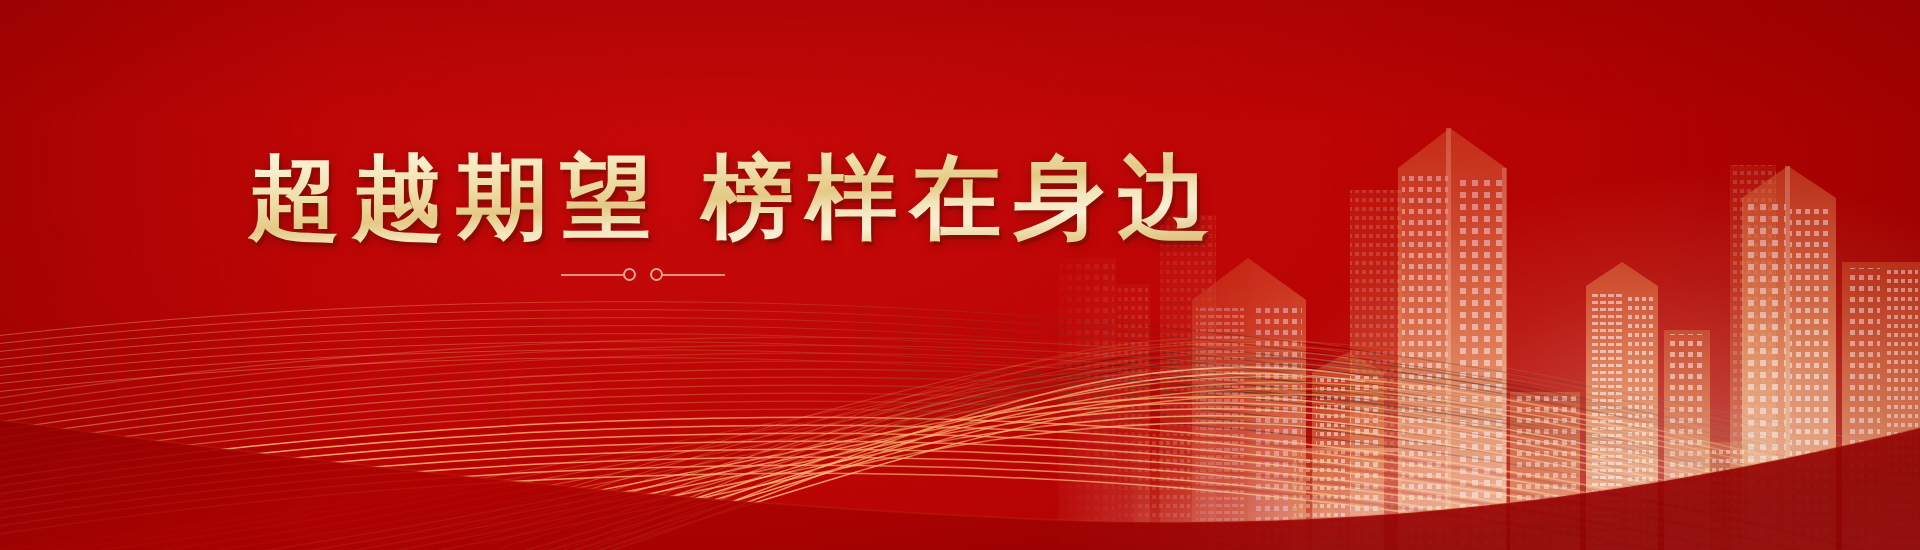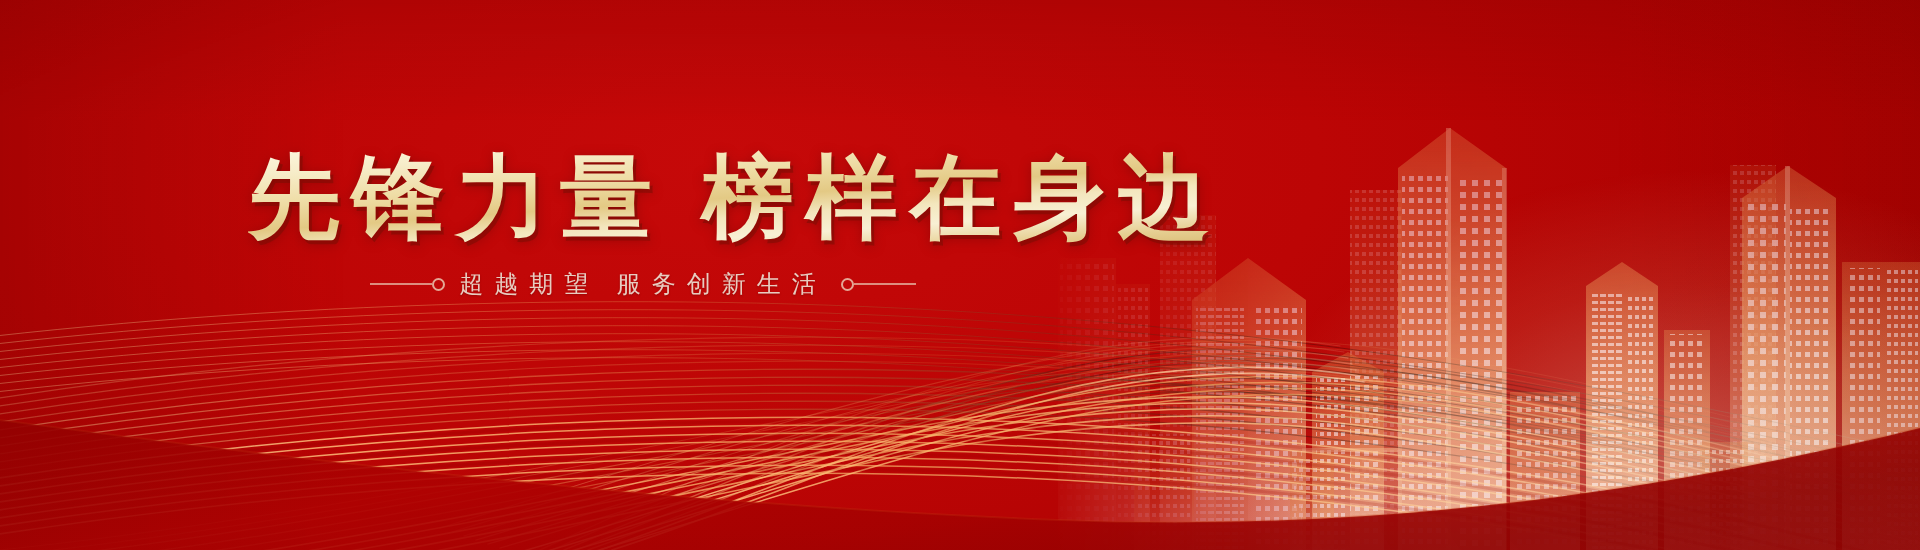--- a/index.html
+++ b/index.html
@@ -437,30 +437,29 @@
       </linearGradient>
     </defs>
     <path d="M0,150 C 340,196 700,236 1060,250 C 1340,261 1620,232 1920,158 L1920,280 L0,280 Z" fill="url(#sweepGrad)" opacity="0.92"></path>
     <path d="M0,150 C 340,196 700,236 1060,250 C 1340,261 1620,232 1920,158" fill="none" stroke="#c43a14" stroke-opacity="0.25" stroke-width="2"></path>
   </svg>
 
   <div class="bg-vignette"></div>
 
   <div class="text-block">
 
-    <div class="headline">先锋力量 榜样在身边</div>
+    <div class="headline">超越期望 榜样在身边</div>
 
     <div class="sub-row">
 
       <span class="sub-rule">
         <span class="bar"></span>
         <span class="dot"></span>
       </span>
 
-      <span class="subtitle">超越期望 服务创新生活</span>
 
       <span class="sub-rule">
         <span class="dot"></span>
         <span class="bar"></span>
       </span>
 
     </div>
   </div>
 
 </div>

